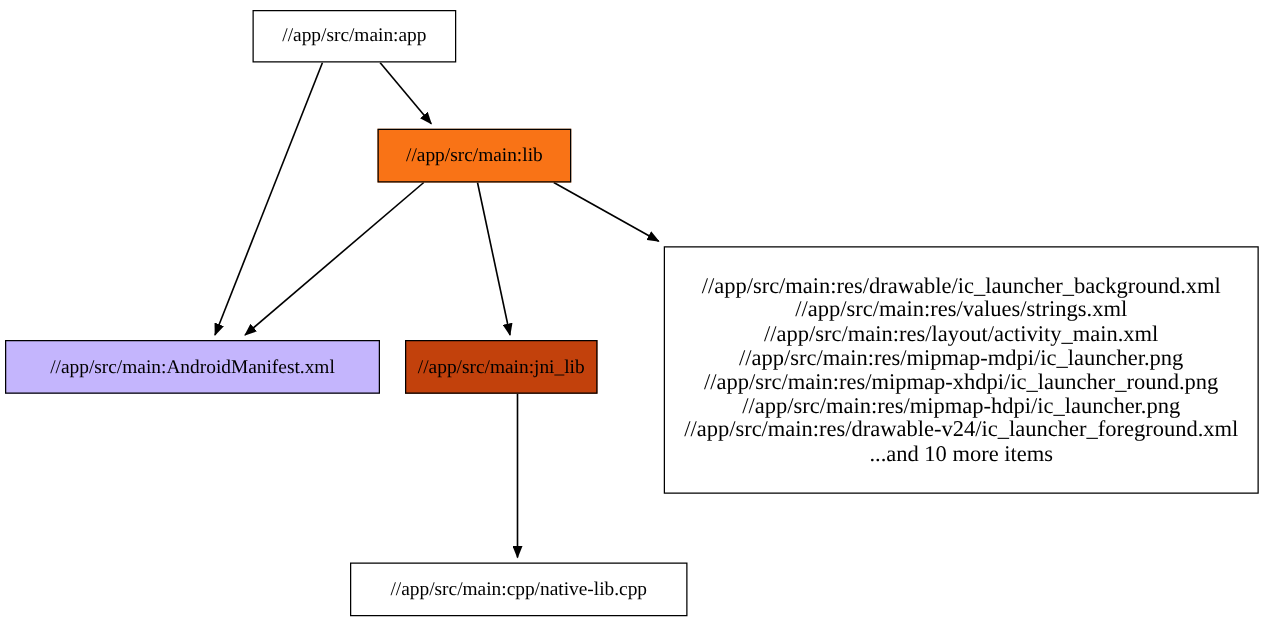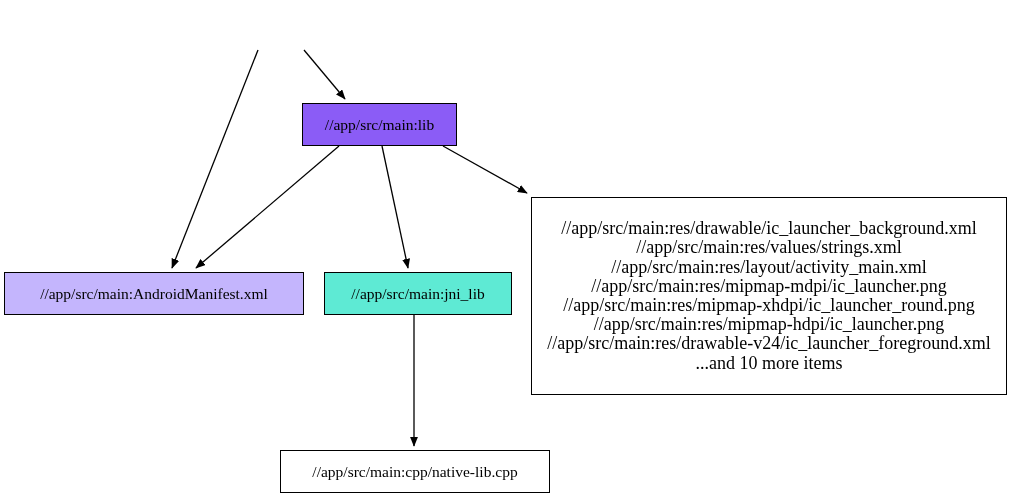--- a/index.html
+++ b/index.html
@@ -68,30 +68,33 @@
     <g id="edges-group">
         <line x1="258" y1="50" x2="172" y2="268" stroke="#000000" stroke-width="1.3" marker-end="url(#arrowhead)"></line>
         <line x1="304" y1="50" x2="345" y2="99" stroke="#000000" stroke-width="1.3" marker-end="url(#arrowhead)"></line>
         <line x1="339" y1="146" x2="196" y2="268" stroke="#000000" stroke-width="1.3" marker-end="url(#arrowhead)"></line>
         <line x1="382" y1="146" x2="408" y2="268" stroke="#000000" stroke-width="1.3" marker-end="url(#arrowhead)"></line>
         <line x1="443" y1="146" x2="527" y2="193" stroke="#000000" stroke-width="1.3" marker-end="url(#arrowhead)"></line>
         <line x1="414" y1="315" x2="414" y2="446" stroke="#000000" stroke-width="1.3" marker-end="url(#arrowhead)"></line>
       </g>
   </svg>
 
+  <div class="node" style="left: 202px; top: 8px; width: 163px; height: 42px; border-color: rgb(0, 0, 0); background: rgb(255, 255, 255);">
+    <span class="node-label">//app/src/main:app</span>
+  </div>
 
-  <div class="node" style="left: 302px; top: 103px; width: 155px; height: 43px; border-color: rgb(0, 0, 0); background: #8b5cf6;">
+  <div class="node" style="left: 302px; top: 103px; width: 155px; height: 43px; border-color: rgb(0, 0, 0); background: #f97316;">
     <span class="node-label">//app/src/main:lib</span>
   </div>
 
   <div class="node" style="left: 4px; top: 272px; width: 300px; height: 43px; border-color: rgb(0, 0, 0); background: #c4b5fd;">
     <span class="node-label">//app/src/main:AndroidManifest.xml</span>
   </div>
 
-  <div class="node" style="left: 324px; top: 272px; width: 188px; height: 43px; border-color: rgb(0, 0, 0); background: #5eead4;">
+  <div class="node" style="left: 324px; top: 272px; width: 154px; height: 43px; border-color: rgb(0, 0, 0); background: #c2410c;">
     <span class="node-label">//app/src/main:jni_lib</span>
   </div>
 
   <div class="node" style="left: 280px; top: 450px; width: 270px; height: 43px; border-color: rgb(0, 0, 0); background: rgb(255, 255, 255); text-align: center;">
     <span class="node-label">//app/src/main:cpp/native-lib.cpp</span>
   </div>
 
   <div class="node" style="left: 531px; top: 197px; width: 476px; height: 198px; border-color: rgb(0, 0, 0); background: rgb(255, 255, 255);">
     <span class="node-multiline">
         <span class="line">//app/src/main:res/drawable/ic_launcher_background.xml</span>

